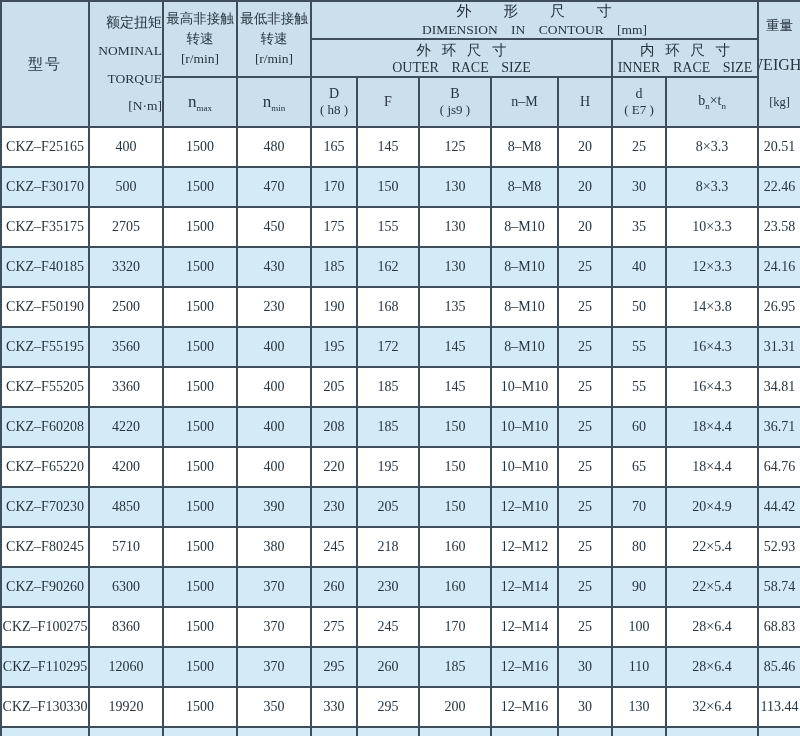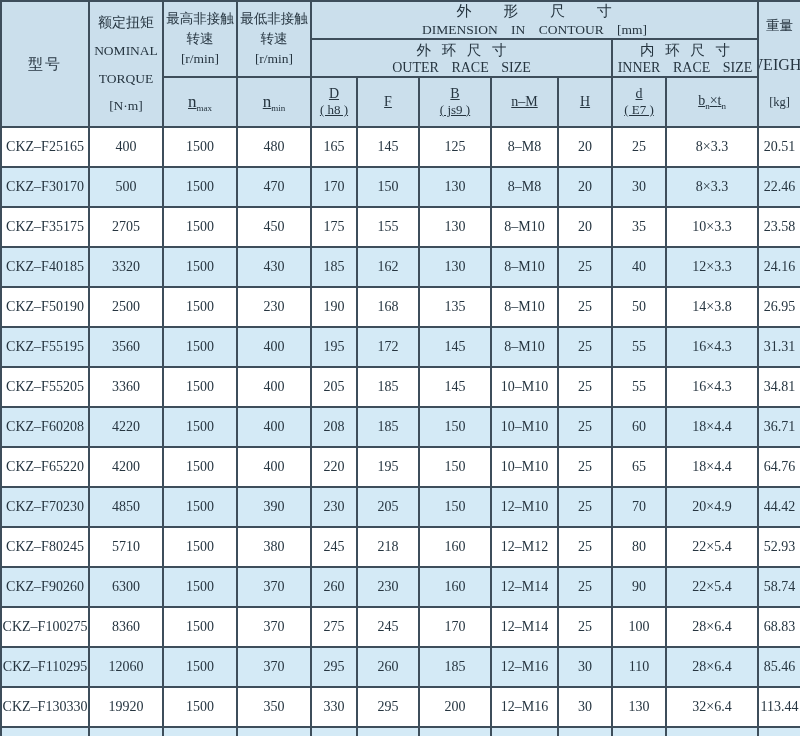--- a/index.html
+++ b/index.html
@@ -17,21 +17,21 @@
     vertical-align:middle;
     padding:0;
     font-size:14px;
     background:#fff;
     overflow:hidden;
   }
   thead td{background:#cbdfec;}
   tbody tr.alt td{background:#d4eaf6;}
   thead tr.hr1{height:36px;}
   thead tr.hr2{height:38px;}
-  thead tr.hr3{height:50px;text-decoration:underline;}
+  thead tr.hr3{height:50px;}
   tbody td{height:38px;}
 
   .stack{display:flex;flex-direction:column;justify-content:space-around;height:100%;align-items:center;}
   .model-hd{font-size:15px;letter-spacing:2px;}
   .cn{font-size:14px;}
   .en{font-size:13.5px;}
   .lines3{line-height:1.5;font-size:13.5px;}
   .dim-cn{word-spacing:26px;font-size:15px;letter-spacing:1px;}
   .dim-en{word-spacing:10px;font-size:13.5px;margin-top:1px;}
   .cn4{word-spacing:7px;font-size:14.5px;}
@@ -59,21 +59,21 @@
       <col style="width:67px">
     <col style="width:54px">
       <col style="width:54px">
       <col style="width:92px">
       <col style="width:43px">
   </colgroup>
   <thead>
     <tr class="hr1">
       <td rowspan="3" class="model-hd">型号</td>
       <td rowspan="3">
-        <div class="stack" style="height:90%;">
+        <div class="stack" style="height:90%;align-items:flex-end;">
           <div class="cn">额定扭矩</div>
           <div class="en">NOMINAL</div>
           <div class="en">TORQUE</div>
           <div class="en">[N·m]</div>
         </div>
       </td>
       <td rowspan="2">
         <div class="lines3">
           <div>最高非接触</div>
           <div>转速</div>

